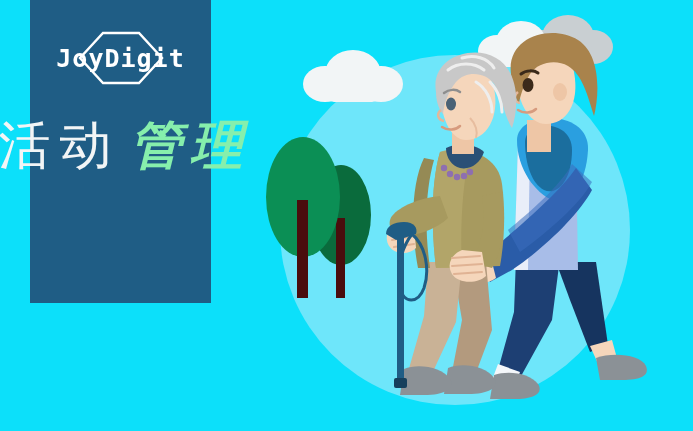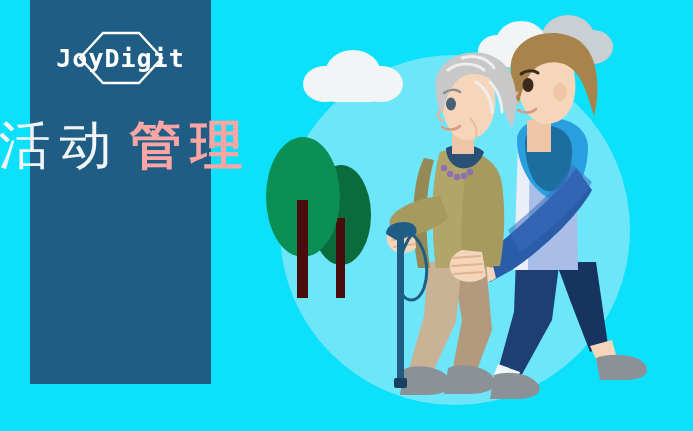--- a/index.html
+++ b/index.html
@@ -8,21 +8,21 @@
     font-family:"DejaVu Sans","Liberation Sans",sans-serif;
     background:#0ce0fa;
   }
   #stage{position:relative;width:693px;height:431px;overflow:hidden;background:#0ce0fa;}
 
   
   .illus{position:absolute;left:0;top:0;width:693px;height:431px;}
 
   
   .panel{
-    position:absolute;left:30px;top:0;width:181px;height:384px;
+    position:absolute;left:30px;top:0;width:181px;height:303px;
     background:#1f5d85;
     display:flex;flex-direction:column;align-items:center;
     box-sizing:border-box;
   }
   .logo-wrap{
     position:relative;width:150px;height:56px;margin-top:30px;
     display:flex;align-items:center;justify-content:center;
   }
   .logo-hex{position:absolute;left:50%;top:50%;transform:translate(-50%,-50%);}
   .logo-text{
@@ -35,21 +35,21 @@
     color:#ffffff;font-size:19px;letter-spacing:3px;font-weight:bold;
     margin-top:6px;line-height:1;white-space:nowrap;
   }
   .title-block{
     margin-top:30px;display:flex;flex-direction:row;align-items:flex-end;
   }
   .title-line{
     color:#f2f5f6;font-size:52px;letter-spacing:9px;line-height:1.12;
     white-space:nowrap;text-indent:9px;font-weight:normal;
   }
-  .title-line.bold{font-weight:bold;color:#fca5a5;}
+  .title-line.bold{font-weight:bold;color:#86efac;font-style:italic;}
 </style>
 </head>
 <body>
 
 <div id="stage">
 
   <svg class="illus" viewBox="0 0 693 431">
 
     <rect x="0" y="0" width="693" height="431" fill="#0ce0fa"></rect>
 

